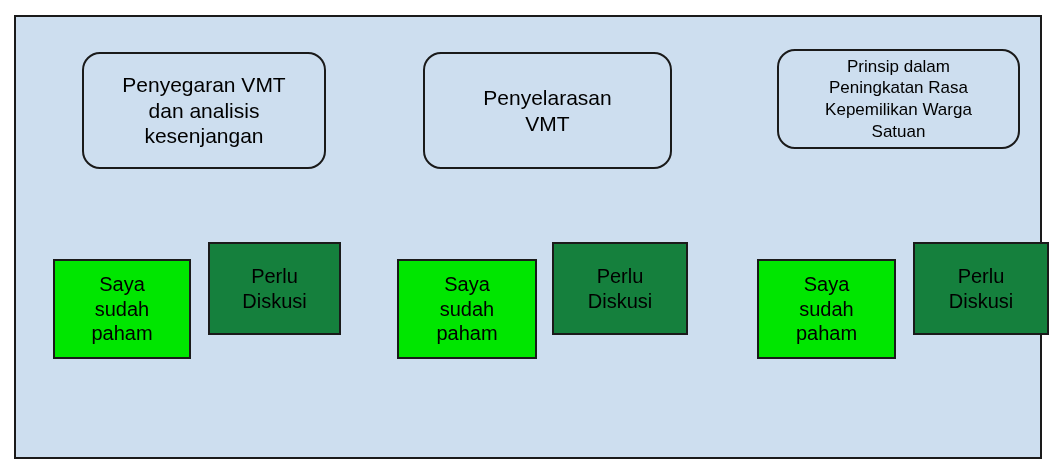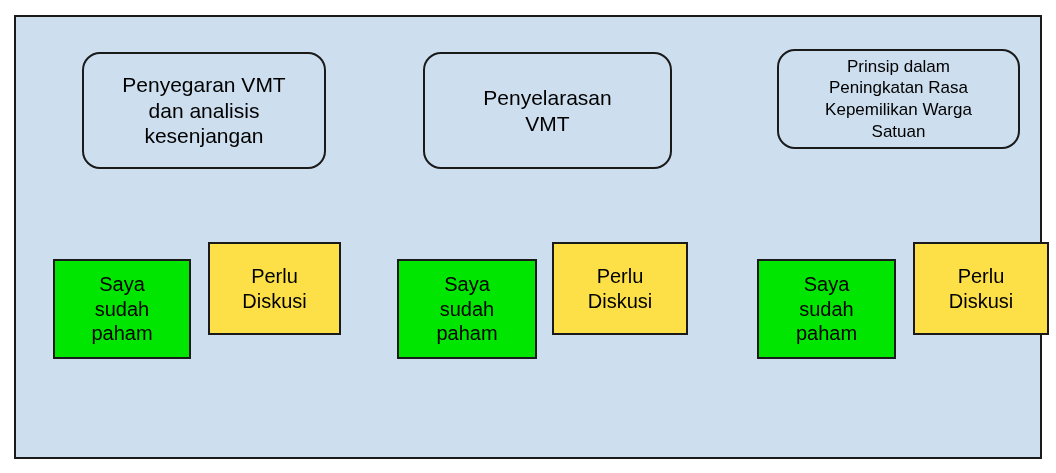--- a/index.html
+++ b/index.html
@@ -82,21 +82,21 @@
     align-items: center;
     justify-content: center;
     text-align: center;
     color: #000000;
     font-size: 20px;
     line-height: 1.22;
     white-space: pre-line;
   }
 
   .btn-green { background: #00e600; margin-top: 20px; }
-  .btn-red   { background: #fde047; }
+  .btn-red   { background: #15803d; }
 
   
   .g1-green { left: 37px;  top: 222px; width: 138px; height: 100px; }
   .g1-red   { left: 192px; top: 225px; width: 133px; height: 93px;  }
   
   .g2-green { left: 381px; top: 222px; width: 140px; height: 100px; }
   .g2-red   { left: 536px; top: 225px; width: 136px; height: 93px;  }
   
   .g3-green { left: 741px; top: 222px; width: 139px; height: 100px; }
   .g3-red   { left: 897px; top: 225px; width: 136px; height: 93px;  }

